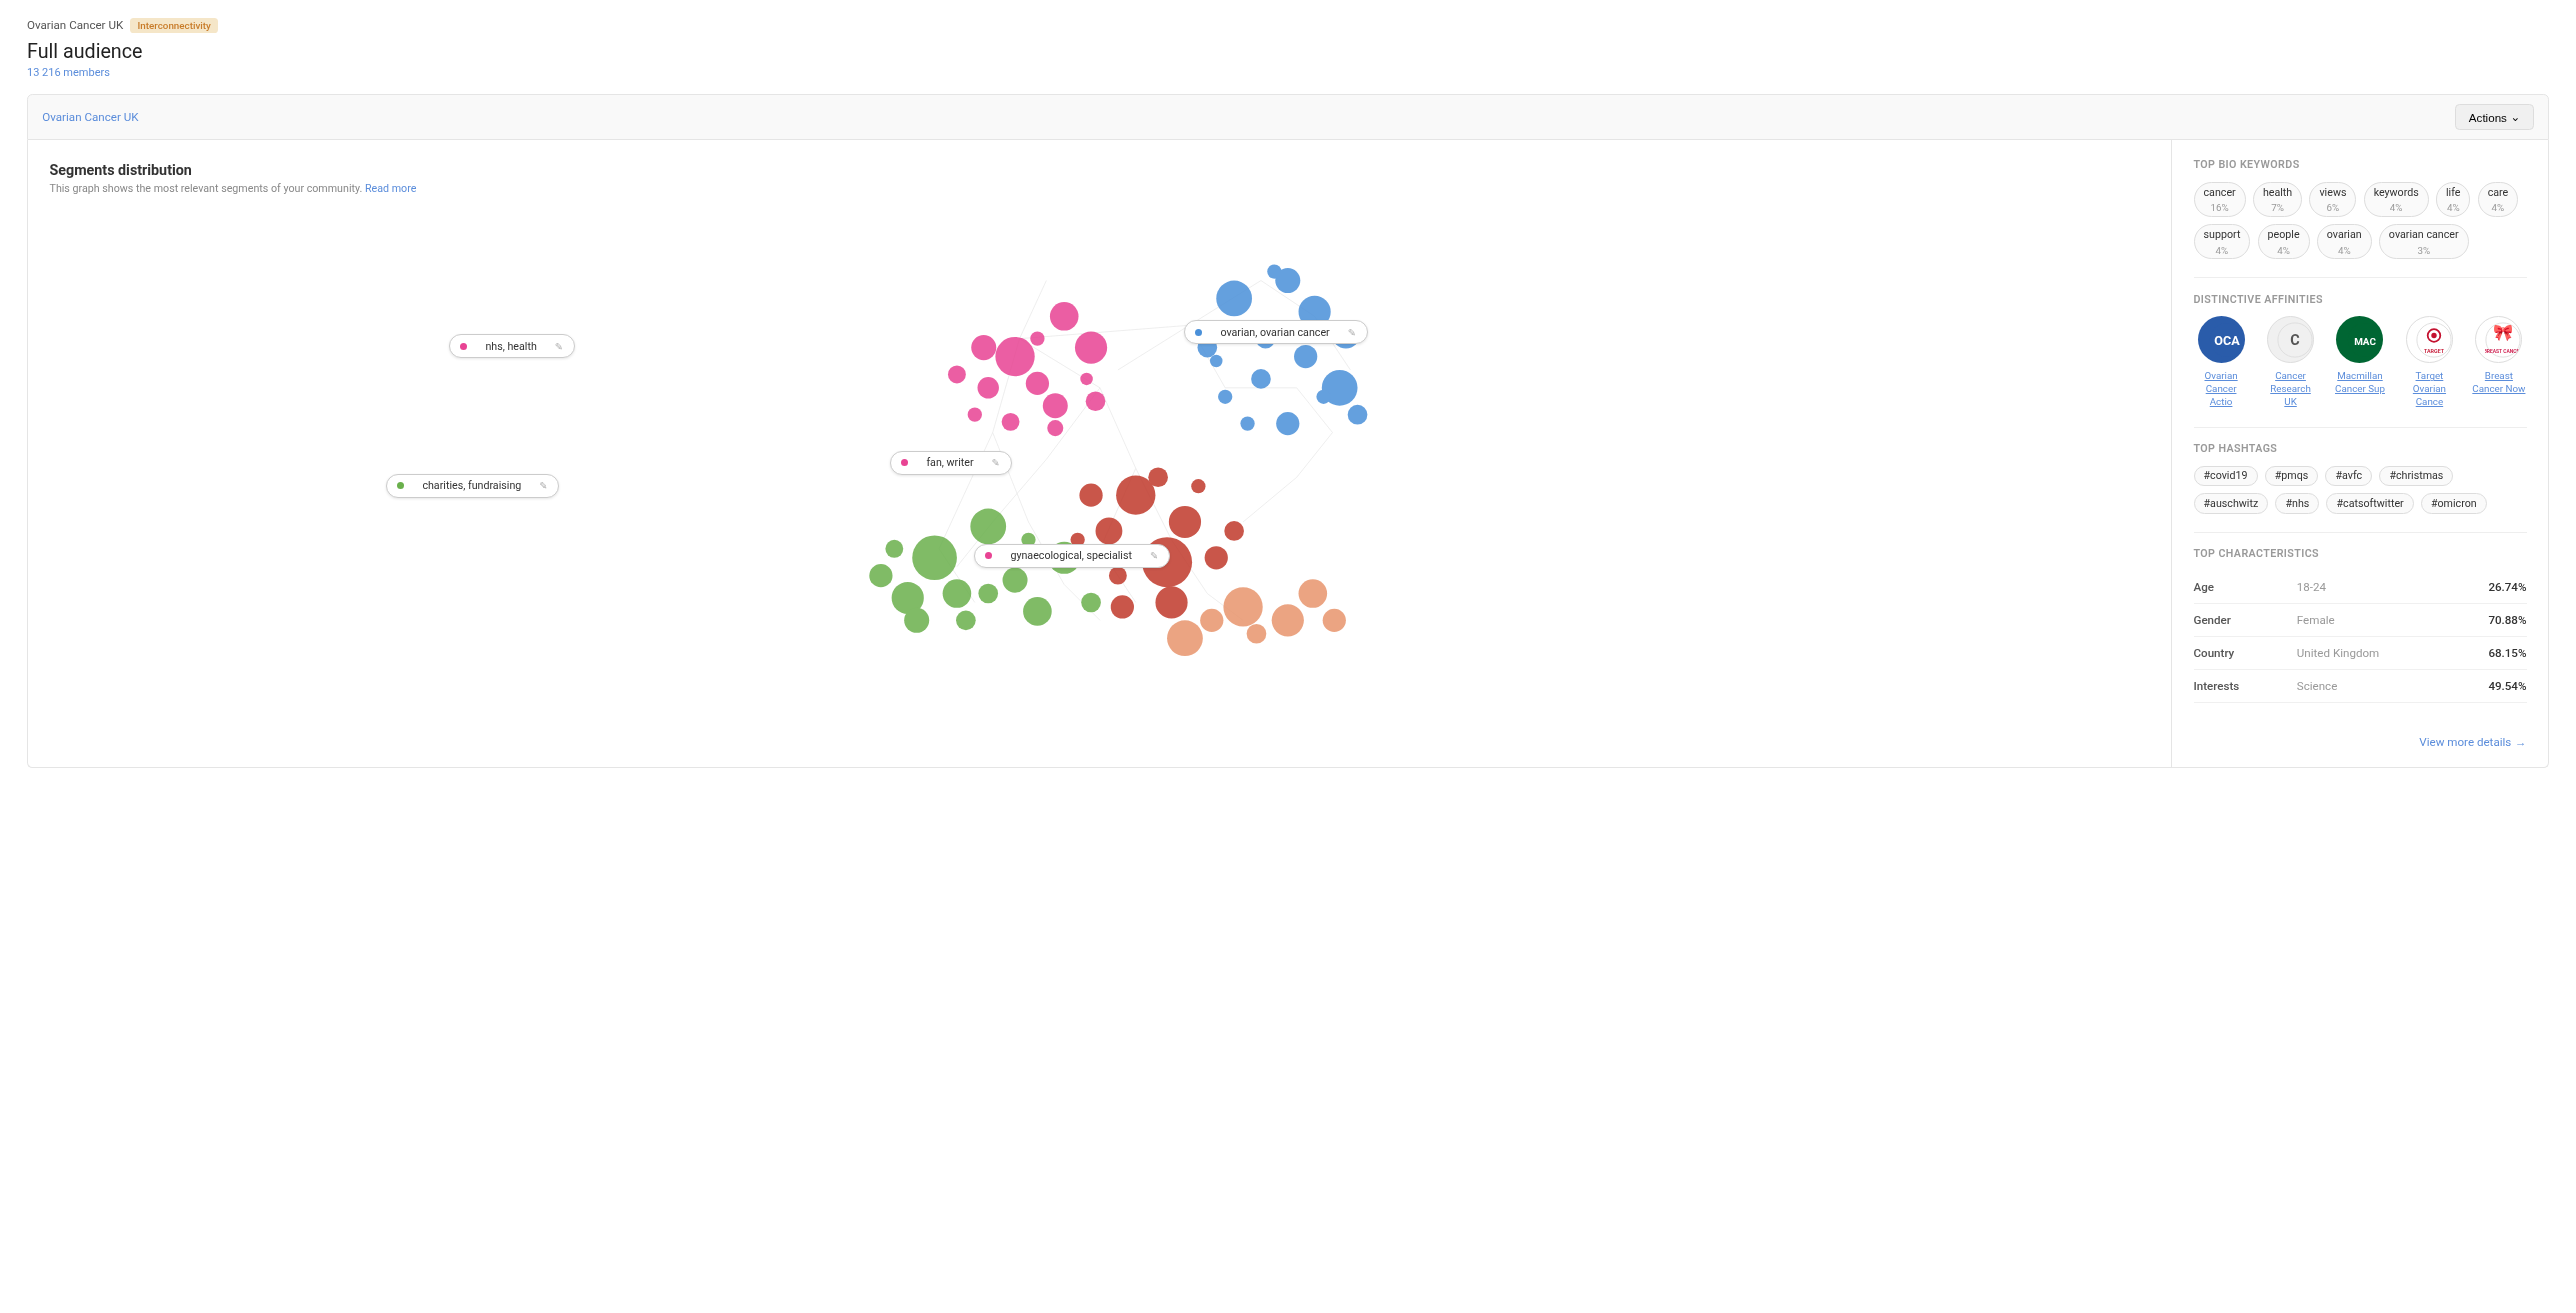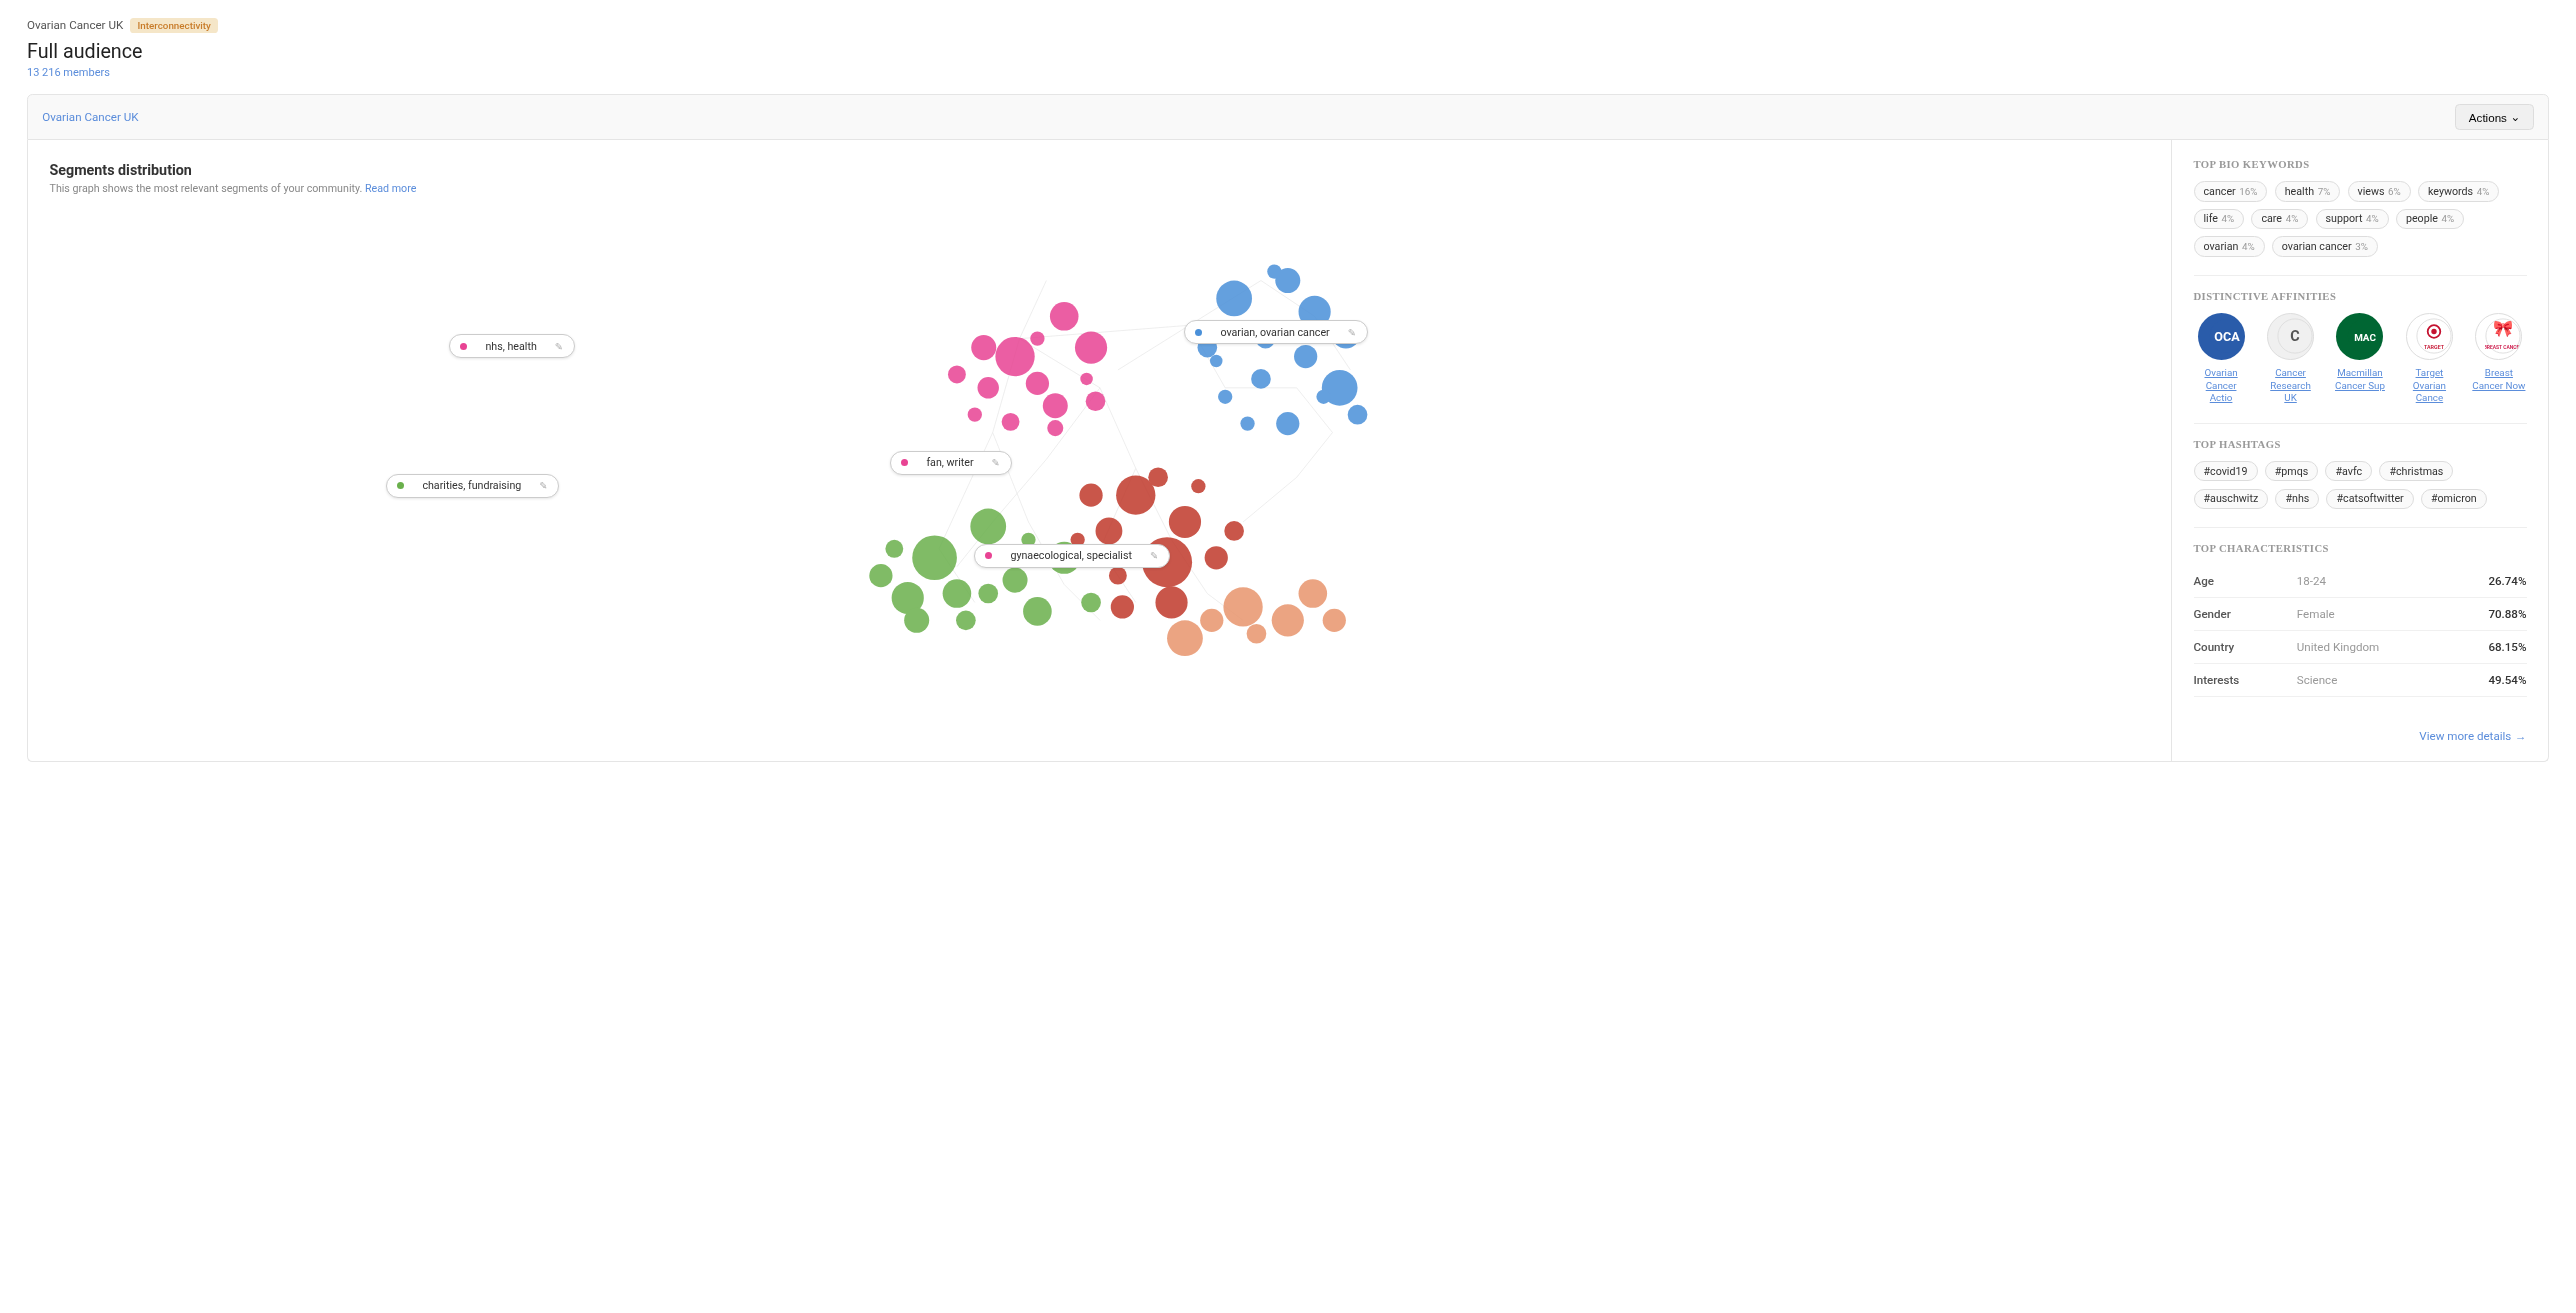--- a/index.html
+++ b/index.html
@@ -30,26 +30,26 @@
     .graph-area { position: relative; width: 100%; height: 465px; }
 
     
     .segment-label { position: absolute; background: #fff; border: 1.3px solid #ccc; border-radius: 18px; padding: 4.5px 10.7px; font-size: 10.7px; white-space: nowrap; display: flex; align-items: center; gap: 18px; box-shadow: 0 0.9px 2.7px rgba(0,0,0,0.1); justify-content: space-between; }
     .segment-dot { width: 7.2px; height: 7.2px; border-radius: 50%; display: inline-block; }
     .edit-icon { color: #aaa; font-size: 9.8px; cursor: pointer; }
 
     
     .right-panel { width: 376px; padding: 18px 21.5px; flex-shrink: 0; }
 
-    .section-title { font-size: 10.7px; color: #999; font-weight: 600; text-transform: uppercase; letter-spacing: 0.4px; margin-bottom: 10.7px; font-family: Liberation Serif, serif; }
+    .section-title { font-size: 10.7px; color: #999; font-weight: 600; text-transform: uppercase; letter-spacing: 0.4px; margin-bottom: 10.7px; }
 
     
     .keywords-section { margin-bottom: 18px; }
     .keywords-wrap { display: flex; flex-wrap: wrap; gap: 7.2px; }
-    .keyword-tag { border: 0.9px solid #ddd; border-radius: 18px; padding: 2.7px 9px; font-size: 10.7px; display: flex; align-items: center; gap: 3.6px; background: #fafafa; }
+    .keyword-tag { border: 0.9px solid #ddd; border-radius: 18px; padding: 2.7px 9px; font-size: 10.7px; display: flex; align-items: center; gap: 3.6px; background: #fafafa; flex-direction: column; }
     .keyword-pct { color: #999; font-size: 9.8px; }
 
     
     .affinities-section { margin-bottom: 18px; }
     .affinities-grid { display: flex; gap: 14.3px; }
     .affinity-item { display: flex; flex-direction: column; align-items: center; text-align: center; width: 72px; }
     .affinity-avatar { width: 47px; height: 47px; border-radius: 50%; display: flex; align-items: center; justify-content: flex-end; margin-bottom: 7.2px; overflow: hidden; font-size: 16px; font-weight: 700; }
     .affinity-name { font-size: 9.8px; color: #5b8ddb; text-decoration: underline; cursor: pointer; line-height: 1.3; text-align: center; }
 
     

